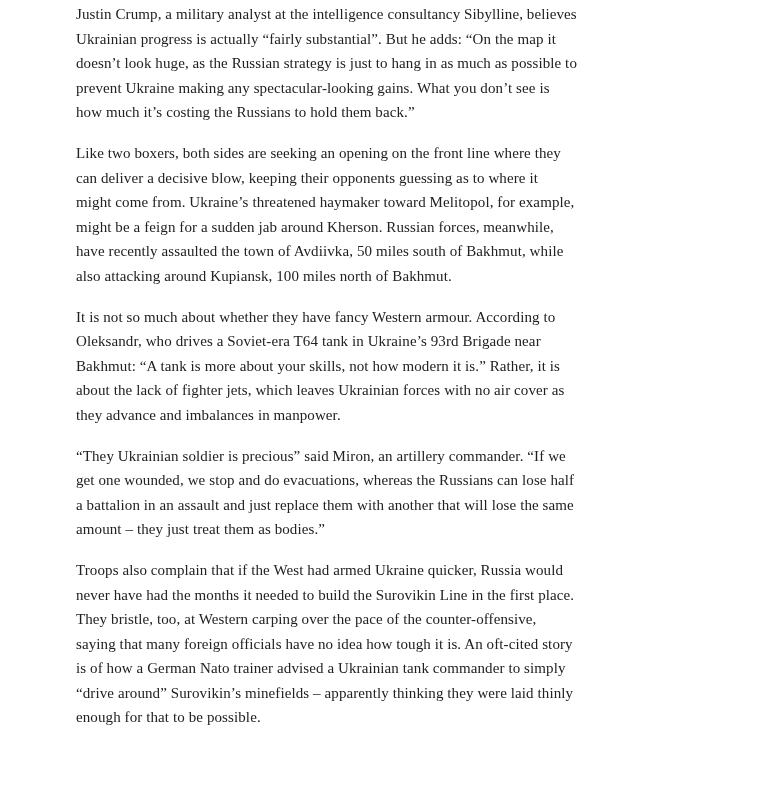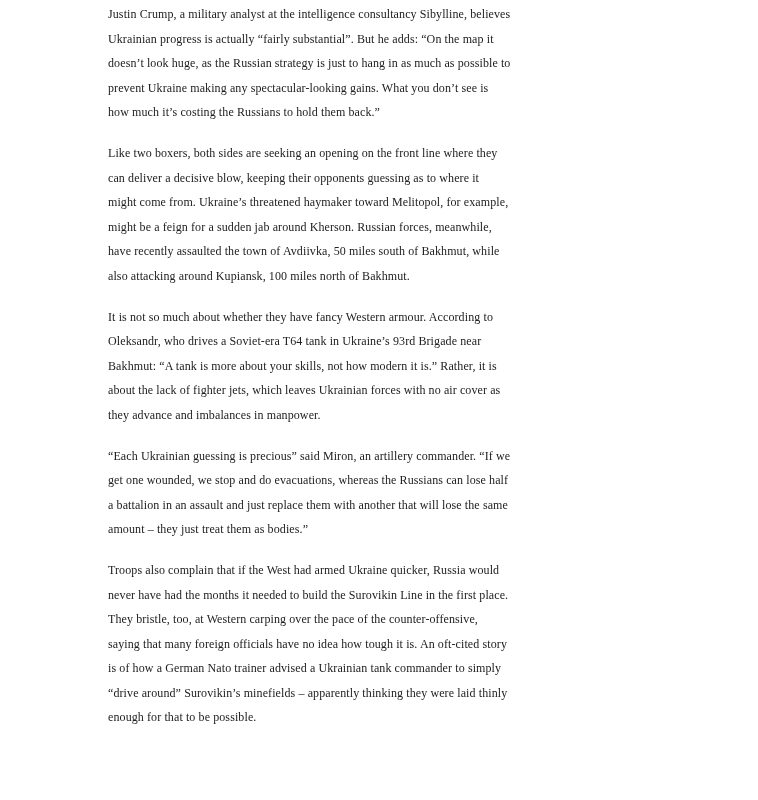--- a/index.html
+++ b/index.html
@@ -7,23 +7,23 @@
     padding: 0;
     background: #ffffff;
   }
   body {
     width: 758px;
     height: 800px;
     overflow: hidden;
   }
   main.article {
     box-sizing: border-box;
-    padding: 2px 0 0 108px;
+    padding: 2px 0 0 76px;
     font-family: "Liberation Serif", "DejaVu Serif", serif;
-    font-size: 12px;
+    font-size: 15px;
     line-height: 24.5px;
     color: #212121;
   }
   p.para {
     margin: 0 0 16.5px 0;
     white-space: pre;           
     letter-spacing: 0.1px;
   }
   p.para:last-child {
     margin-bottom: 17px;
@@ -42,21 +42,21 @@
 can deliver a decisive blow, keeping their opponents guessing as to where it
 might come from. Ukraine’s threatened haymaker toward Melitopol, for example,
 might be a feign for a sudden jab around Kherson. Russian forces, meanwhile,
 have recently assaulted the town of Avdiivka, 50 miles south of Bakhmut, while
 also attacking around Kupiansk, 100 miles north of Bakhmut.</p>
   <p class="para">It is not so much about whether they have fancy Western armour. According to
 Oleksandr, who drives a Soviet-era T64 tank in Ukraine’s 93rd Brigade near
 Bakhmut: “A tank is more about your skills, not how modern it is.” Rather, it is
 about the lack of fighter jets, which leaves Ukrainian forces with no air cover as
 they advance and imbalances in manpower.</p>
-  <p class="para">“Each Ukrainian guessing is precious” said Miron, an artillery commander. “If we
+  <p class="para">“They Ukrainian soldier is precious” said Miron, an artillery commander. “If we
 get one wounded, we stop and do evacuations, whereas the Russians can lose half
 a battalion in an assault and just replace them with another that will lose the same
 amount – they just treat them as bodies.”</p>
   <p class="para">Troops also complain that if the West had armed Ukraine quicker, Russia would
 never have had the months it needed to build the Surovikin Line in the first place.
 They bristle, too, at Western carping over the pace of the counter-offensive,
 saying that many foreign officials have no idea how tough it is. An oft-cited story
 is of how a German Nato trainer advised a Ukrainian tank commander to simply
 “drive around” Surovikin’s minefields – apparently thinking they were laid thinly
 enough for that to be possible.</p>

